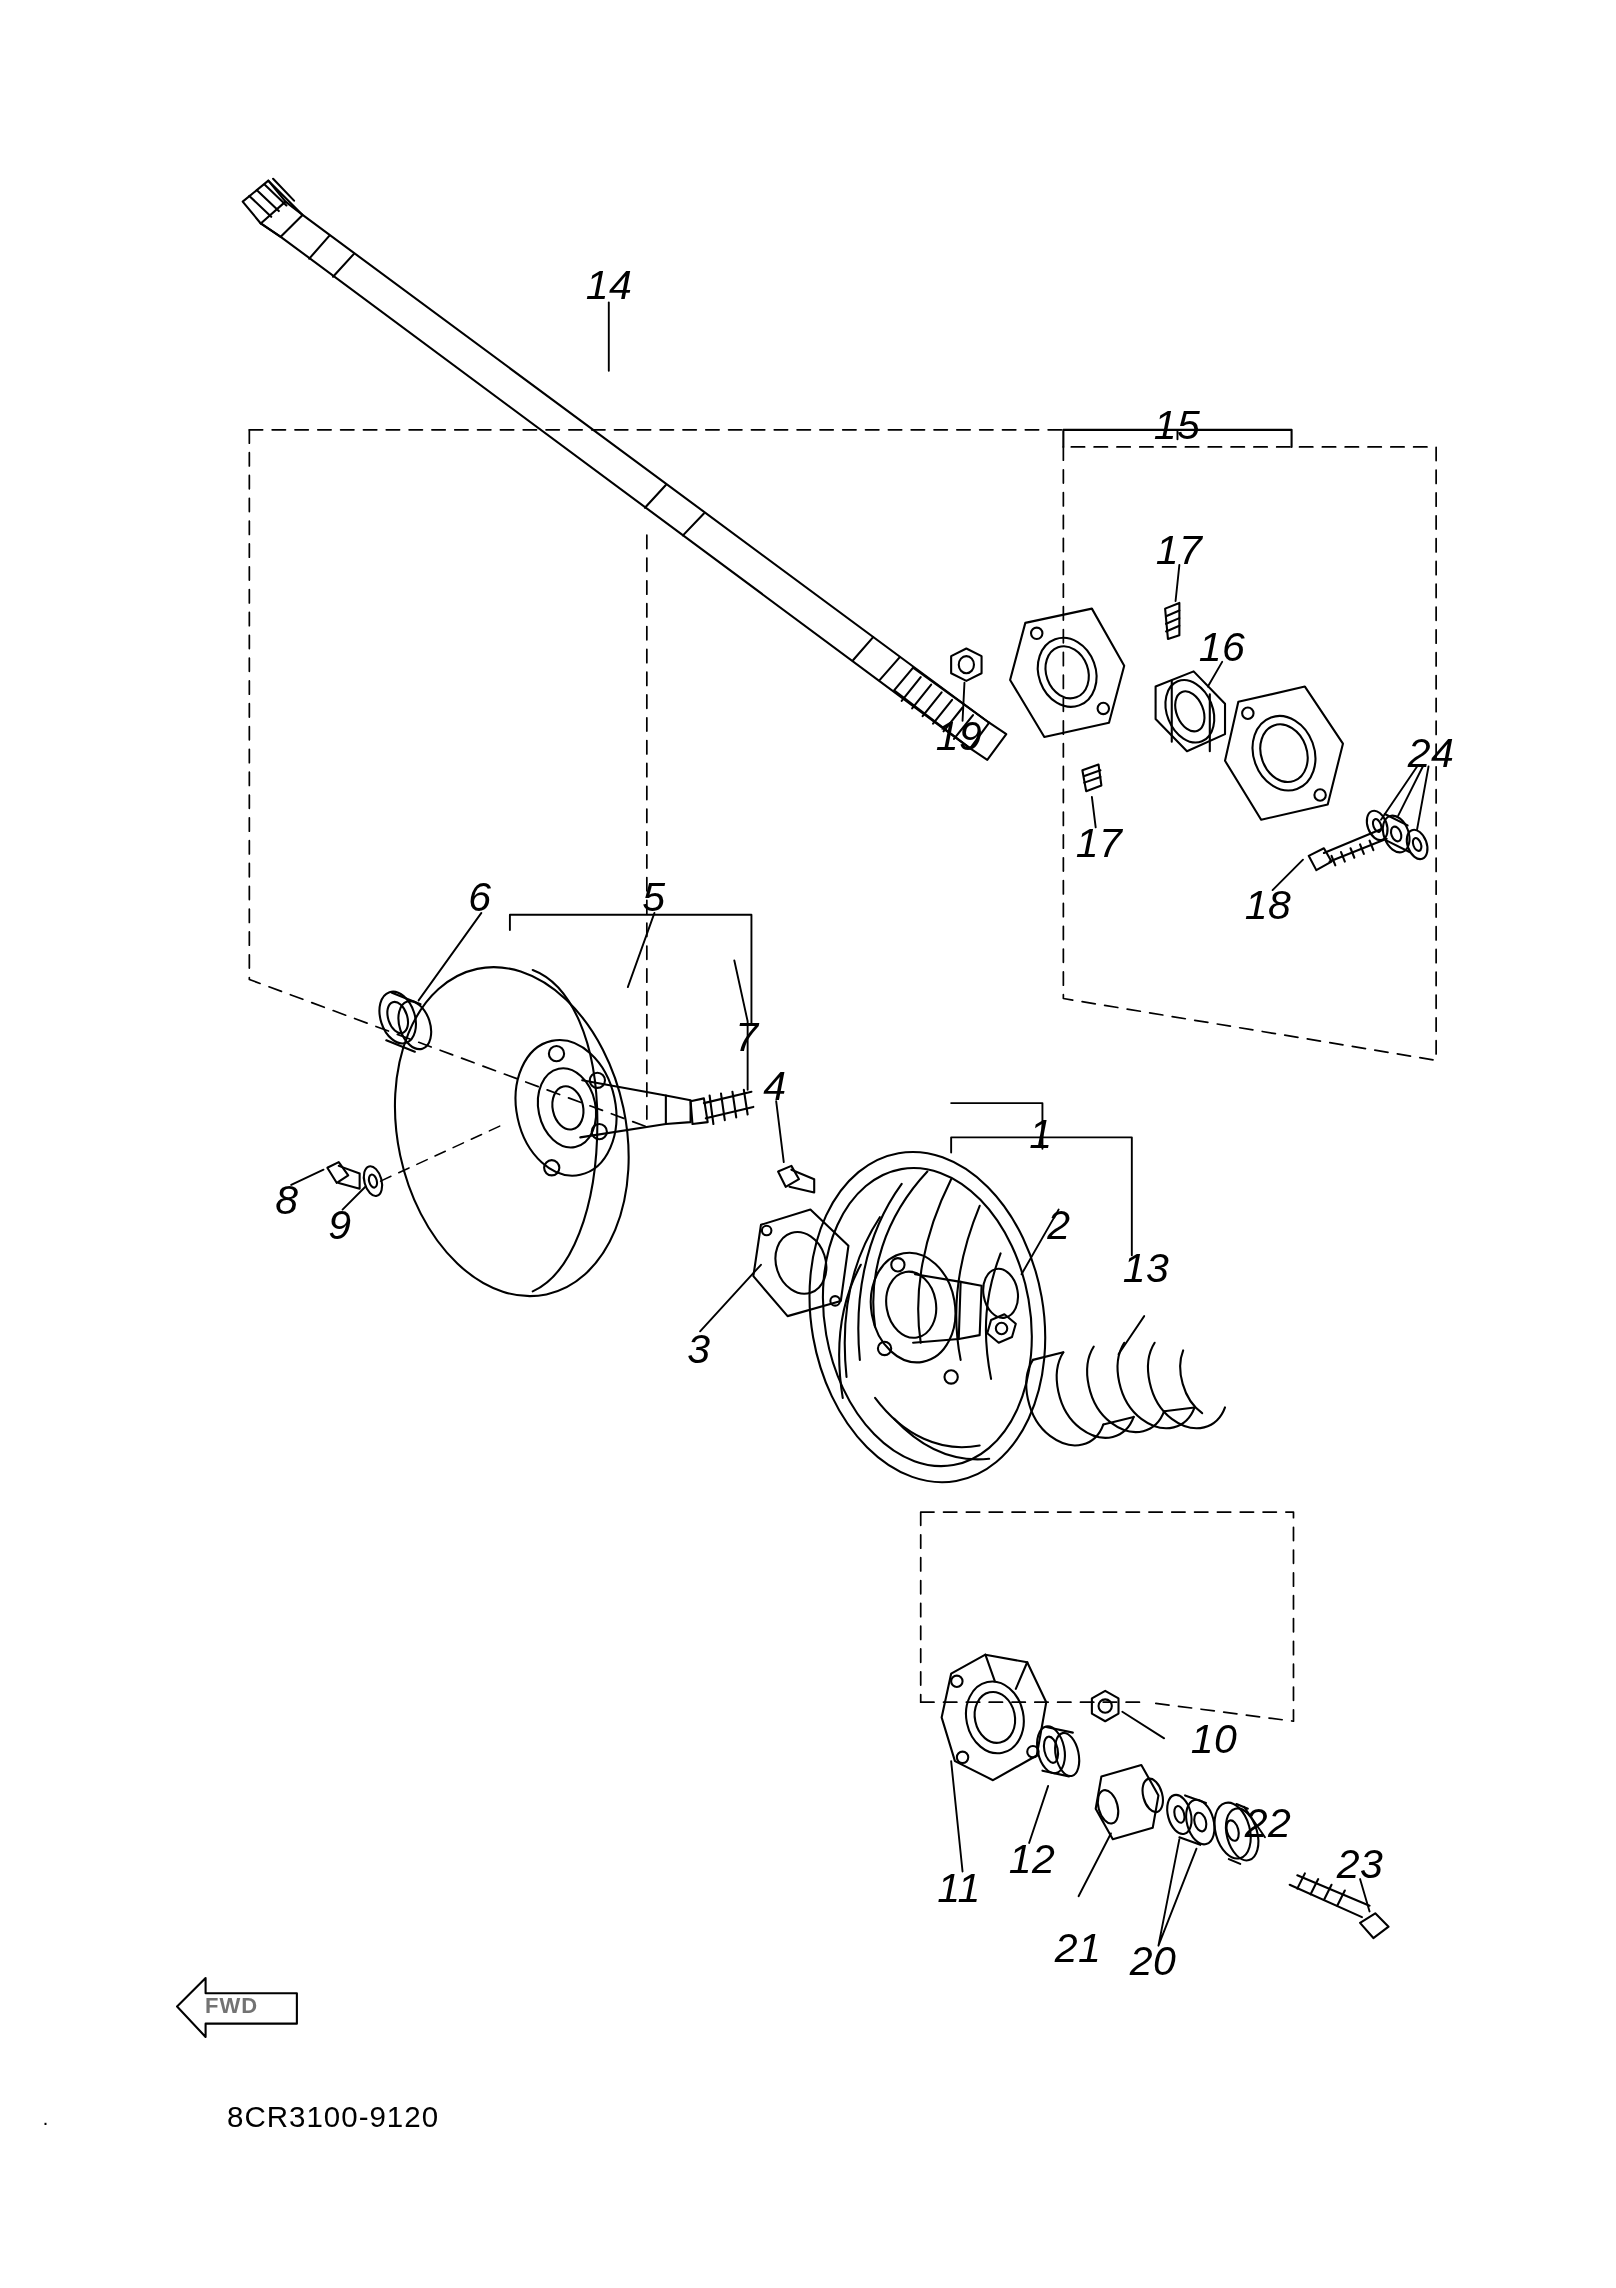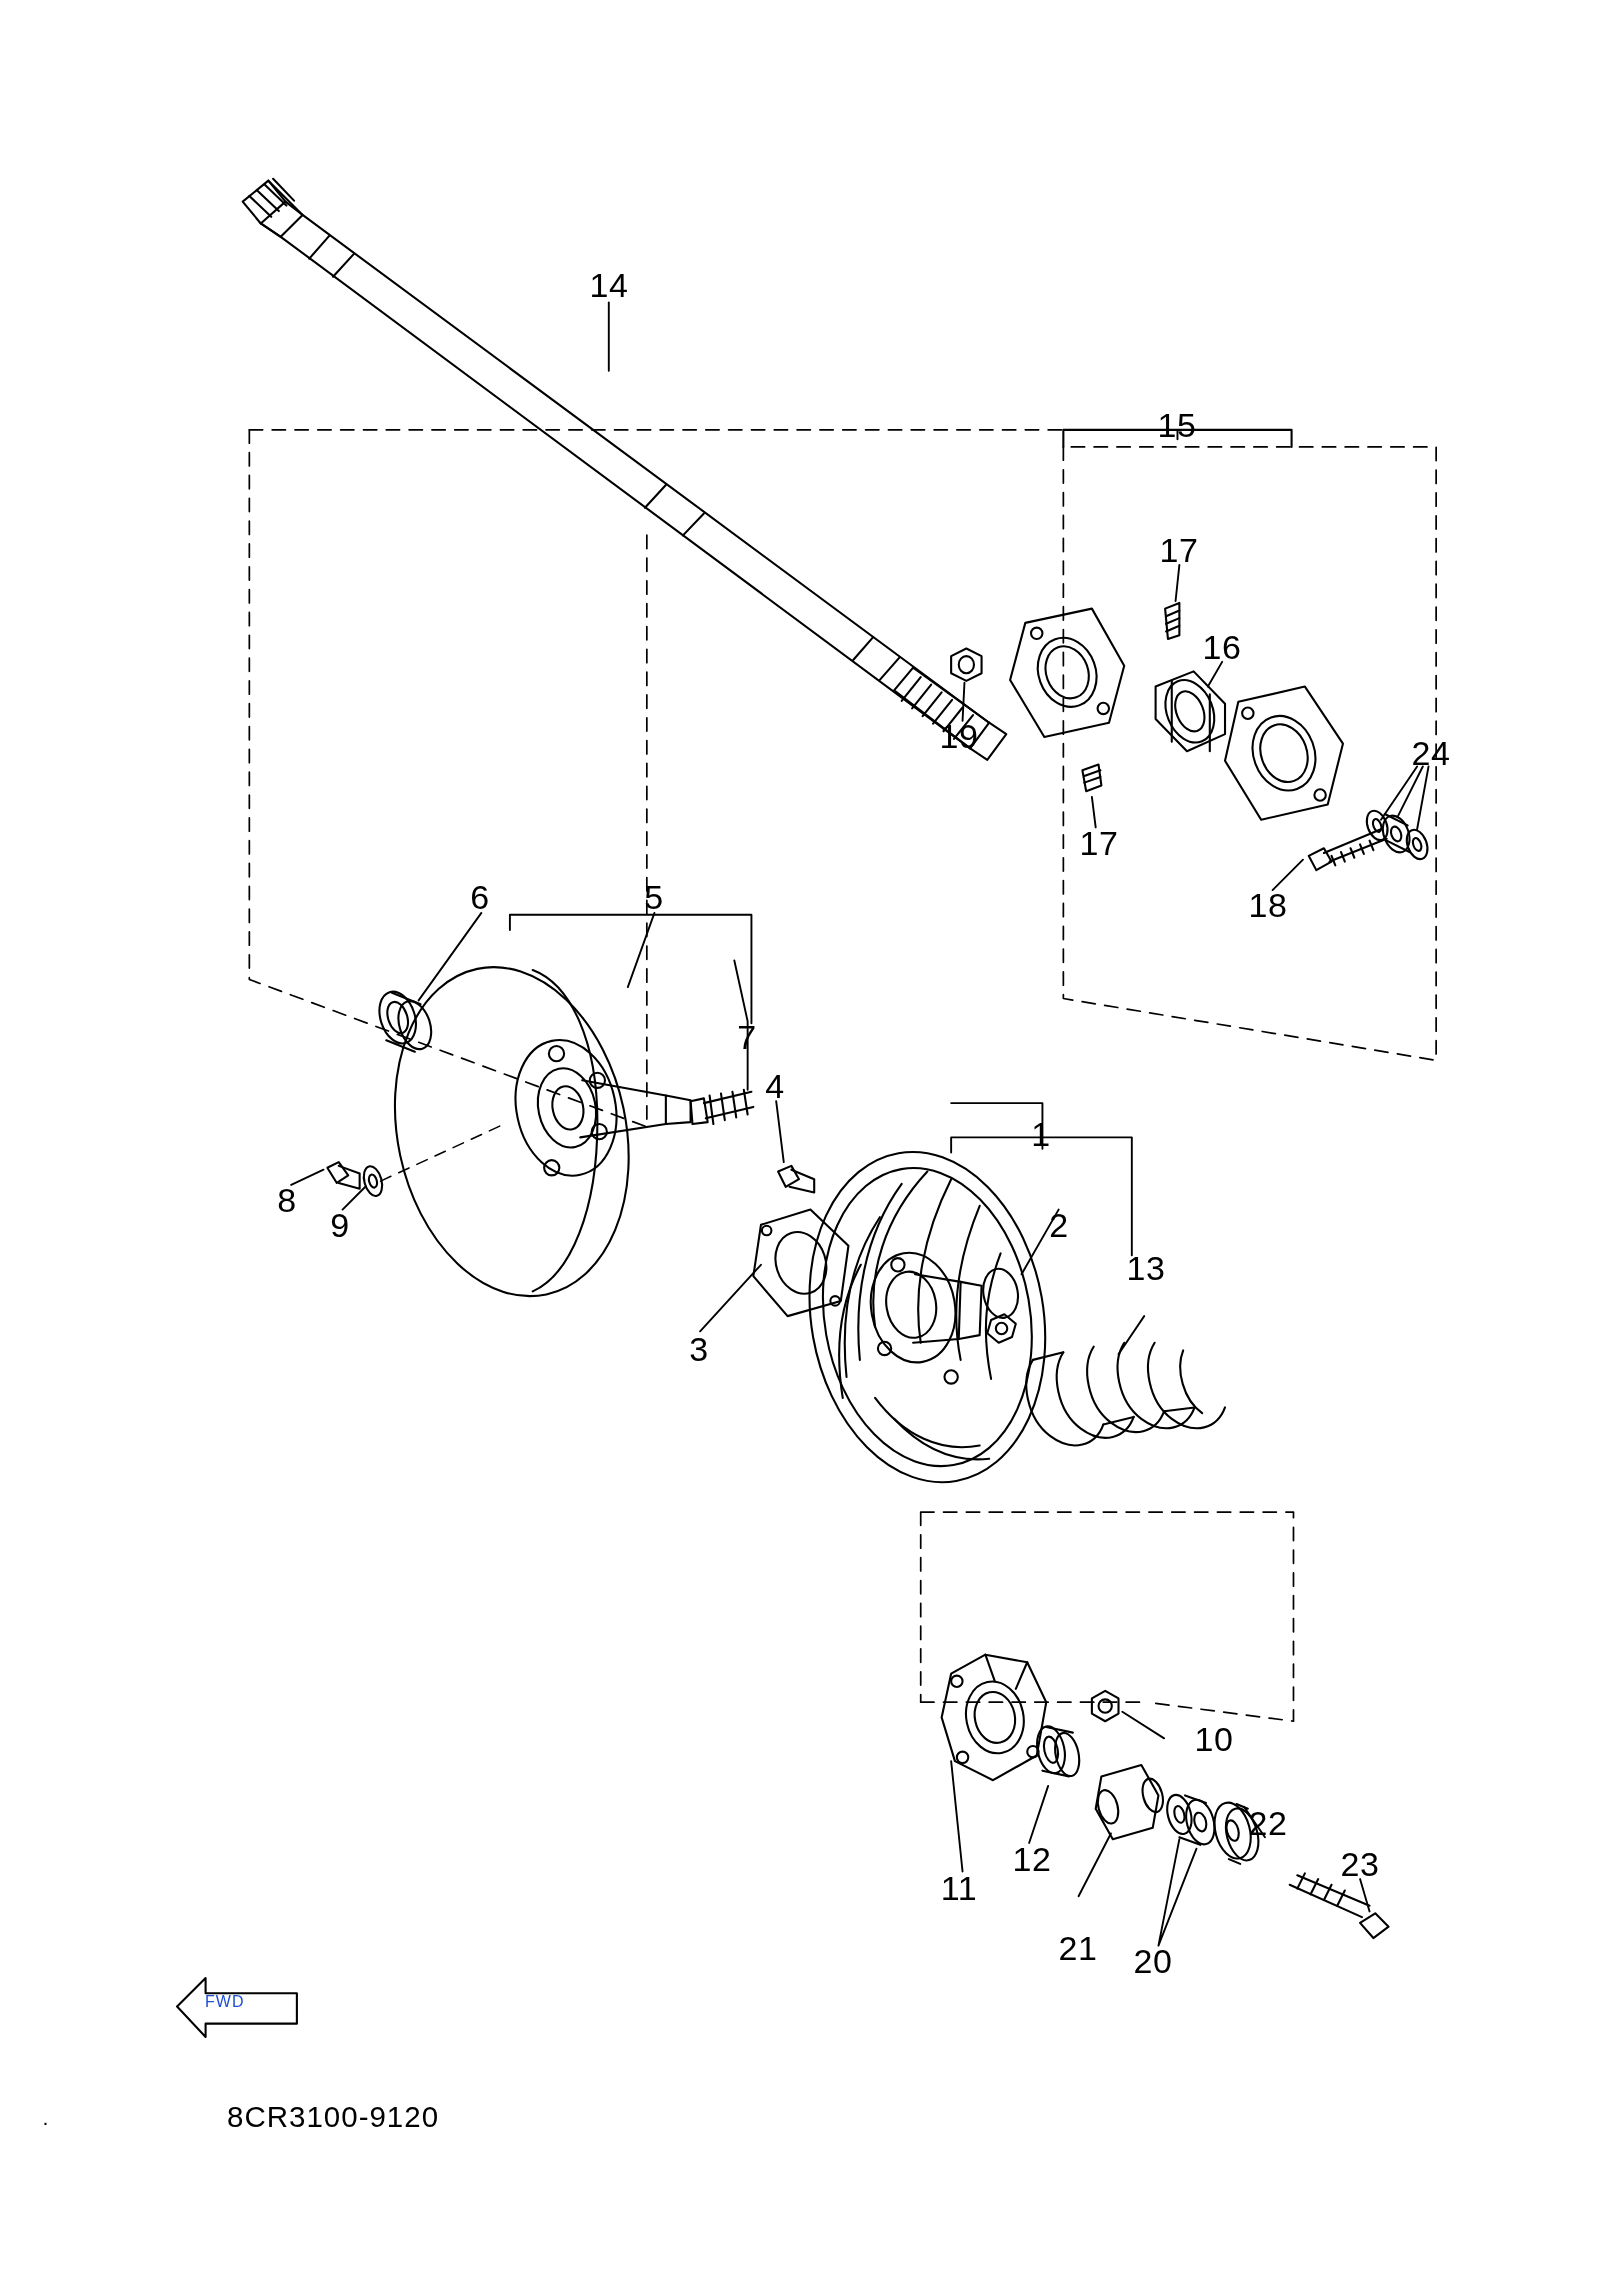--- a/index.html
+++ b/index.html
@@ -20,43 +20,44 @@
   #diagram-svg {
     position: absolute;
     left: 0;
     top: 0;
     width: 1617px;
     height: 2288px;
   }
   .callout {
     position: absolute;
     font-family: "Liberation Sans", sans-serif;
-    font-size: 34px;
+    font-size: 41px;
     color: #000000;
     letter-spacing: 0.5px;
     white-space: nowrap;
     transform: translate(-50%, -50%);
+    font-style: italic;
   }
   #part-number {
     position: absolute;
     left: 179px;
     top: 2100px;
     font-size: 29.5px;
     letter-spacing: 1px;
     color: #000;
     margin-left: 48px;
   }
   #fwd-label {
     position: absolute;
     left: 205px;
     top: 1993px;
-    font-size: 16px;
-    font-weight: normal;
+    font-size: 22px;
+    font-weight: bold;
     letter-spacing: 1px;
-    color: #1d4ed8;
+    color: #737373;
   }
   #corner-mark {
     position: absolute;
     left: 42px;
     top: 2110px;
     font-size: 21px;
     color: #000;
   }
 </style>
 </head>

